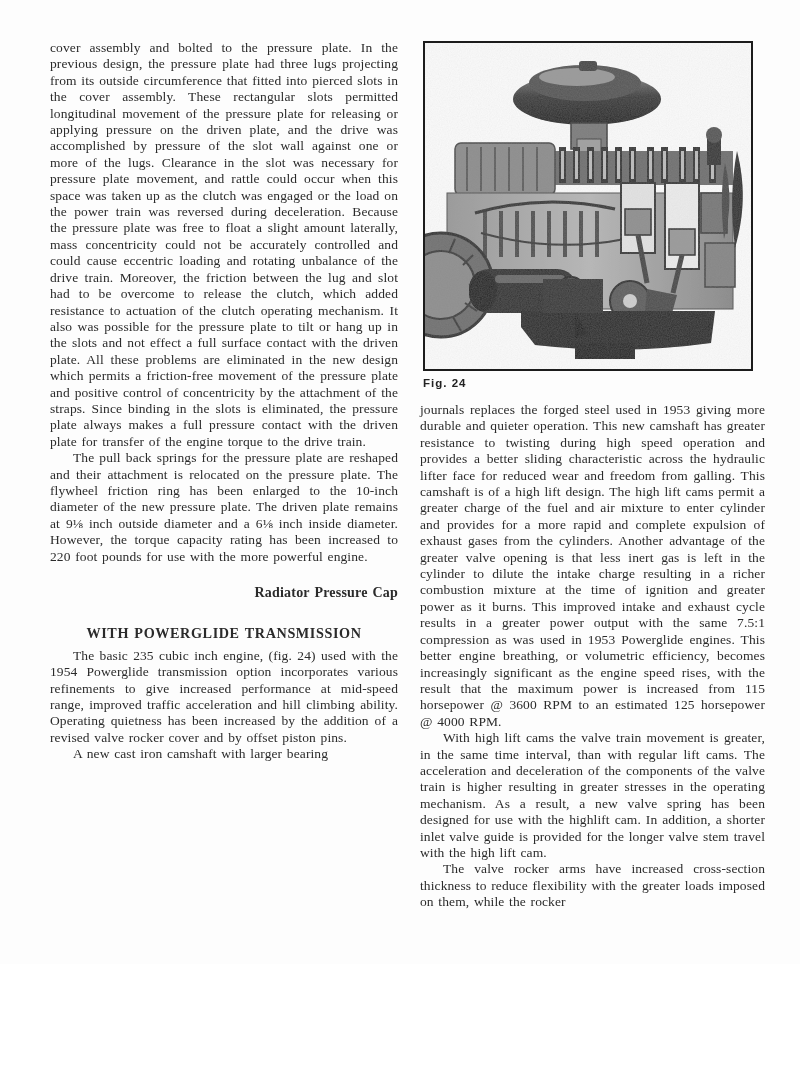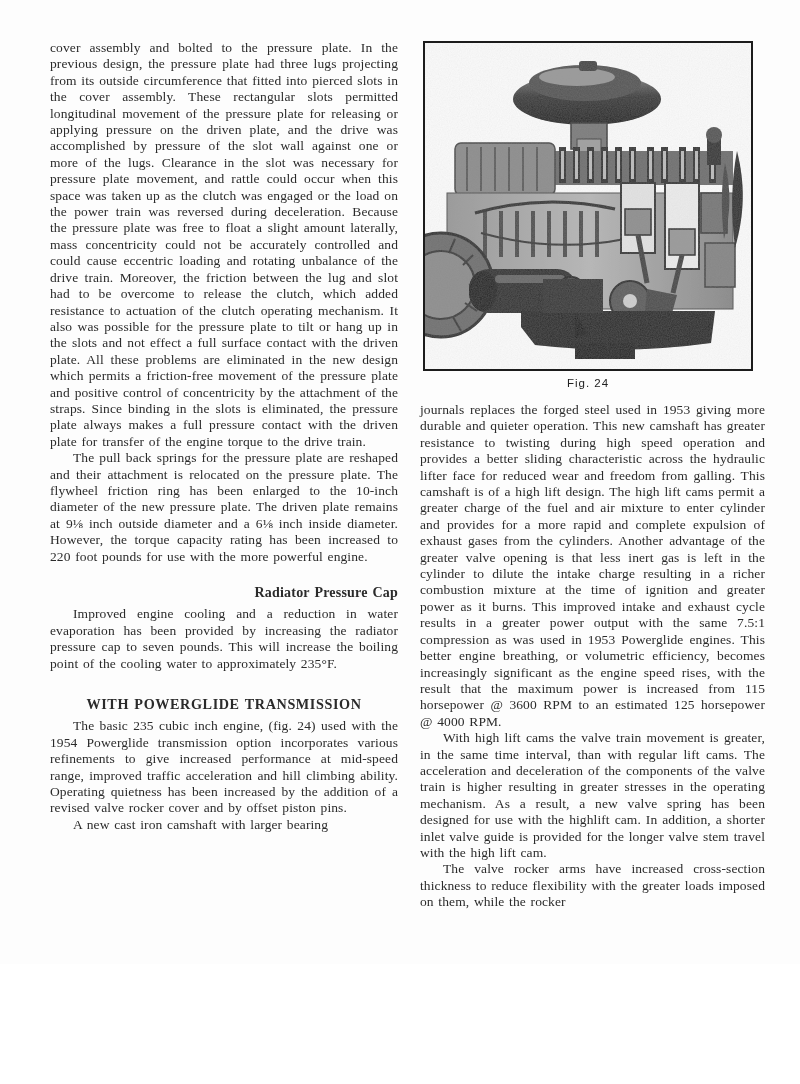--- a/index.html
+++ b/index.html
@@ -50,23 +50,22 @@
     height: 326px;
     border: 2px solid #1c1c1c;
     background: #fcfcfc;
     overflow: hidden;
   }
   #figure-caption {
     position: absolute;
     left: 423px;
     top: 377px;
     width: 330px;
-    text-align: center;
     font-family: "Liberation Sans", sans-serif;
-    font-weight: normal;
+    font-weight: bold;
     font-size: 11.5px;
     letter-spacing: 1px;
     color: #222;
   }
   #page-number {
     position: absolute;
     left: 0;
     top: 1026px;
     width: 815px;
     text-align: center;
@@ -88,21 +87,20 @@
 </style>
 </head>
 <body>
 
 <div id="page">
 
   <div id="left-col" class="col">
     <p class="para">cover assembly and bolted to the pressure plate. In the previous design, the pressure plate had three lugs projecting from its outside circumference that fitted into pierced slots in the cover assembly. These rectangular slots permitted longitudinal movement of the pressure plate for releasing or applying pressure on the driven plate, and the drive was accomplished by pressure of the slot wall against one or more of the lugs. Clearance in the slot was necessary for pressure plate movement, and rattle could occur when this space was taken up as the clutch was engaged or the load on the power train was reversed during deceleration. Because the pressure plate was free to float a slight amount laterally, mass concentricity could not be accurately controlled and could cause eccentric loading and rotating unbalance of the drive train. Moreover, the friction between the lug and slot had to be overcome to release the clutch, which added resistance to actuation of the clutch operating mechanism. It also was possible for the pressure plate to tilt or hang up in the slots and not effect a full surface contact with the driven plate. All these problems are eliminated in the new design which permits a friction-free movement of the pressure plate and positive control of concentricity by the attachment of the straps. Since binding in the slots is eliminated, the pressure plate always makes a full pressure contact with the driven plate for transfer of the engine torque to the drive train.</p>
     <p class="para indent">The pull back springs for the pressure plate are reshaped and their attachment is relocated on the pressure plate. The flywheel friction ring has been enlarged to the 10-inch diameter of the new pressure plate. The driven plate remains at 9⅛ inch outside diameter and a 6⅛ inch inside diameter. However, the torque capacity rating has been increased to 220 foot pounds for use with the more powerful engine.</p>
     <h3 class="subhead">Radiator Pressure Cap</h3>
-    <p class="para indent">Improved engine cooling and a reduction in water evaporation has been provided by increasing the radiator pressure cap to seven pounds. This will increase the boiling point of the cooling water to approximately 235°F.</p>
     <h2 class="mainhead">WITH POWERGLIDE TRANSMISSION</h2>
     <p class="para indent">The basic 235 cubic inch engine, (fig. 24) used with the 1954 Powerglide transmission option incorporates various refinements to give increased performance at mid-speed range, improved traffic acceleration and hill climbing ability. Operating quietness has been increased by the addition of a revised valve rocker cover and by offset piston pins.</p>
     <p class="para indent">A new cast iron camshaft with larger bearing</p>
   </div>
 
   <div id="figure-frame">
     <svg width="326" height="326" viewBox="0 0 326 326" xmlns="http://www.w3.org/2000/svg">
       <defs>
         <filter id="grain">
           <feTurbulence type="fractalNoise" baseFrequency="0.9" numOctaves="2" result="n"></feTurbulence>

